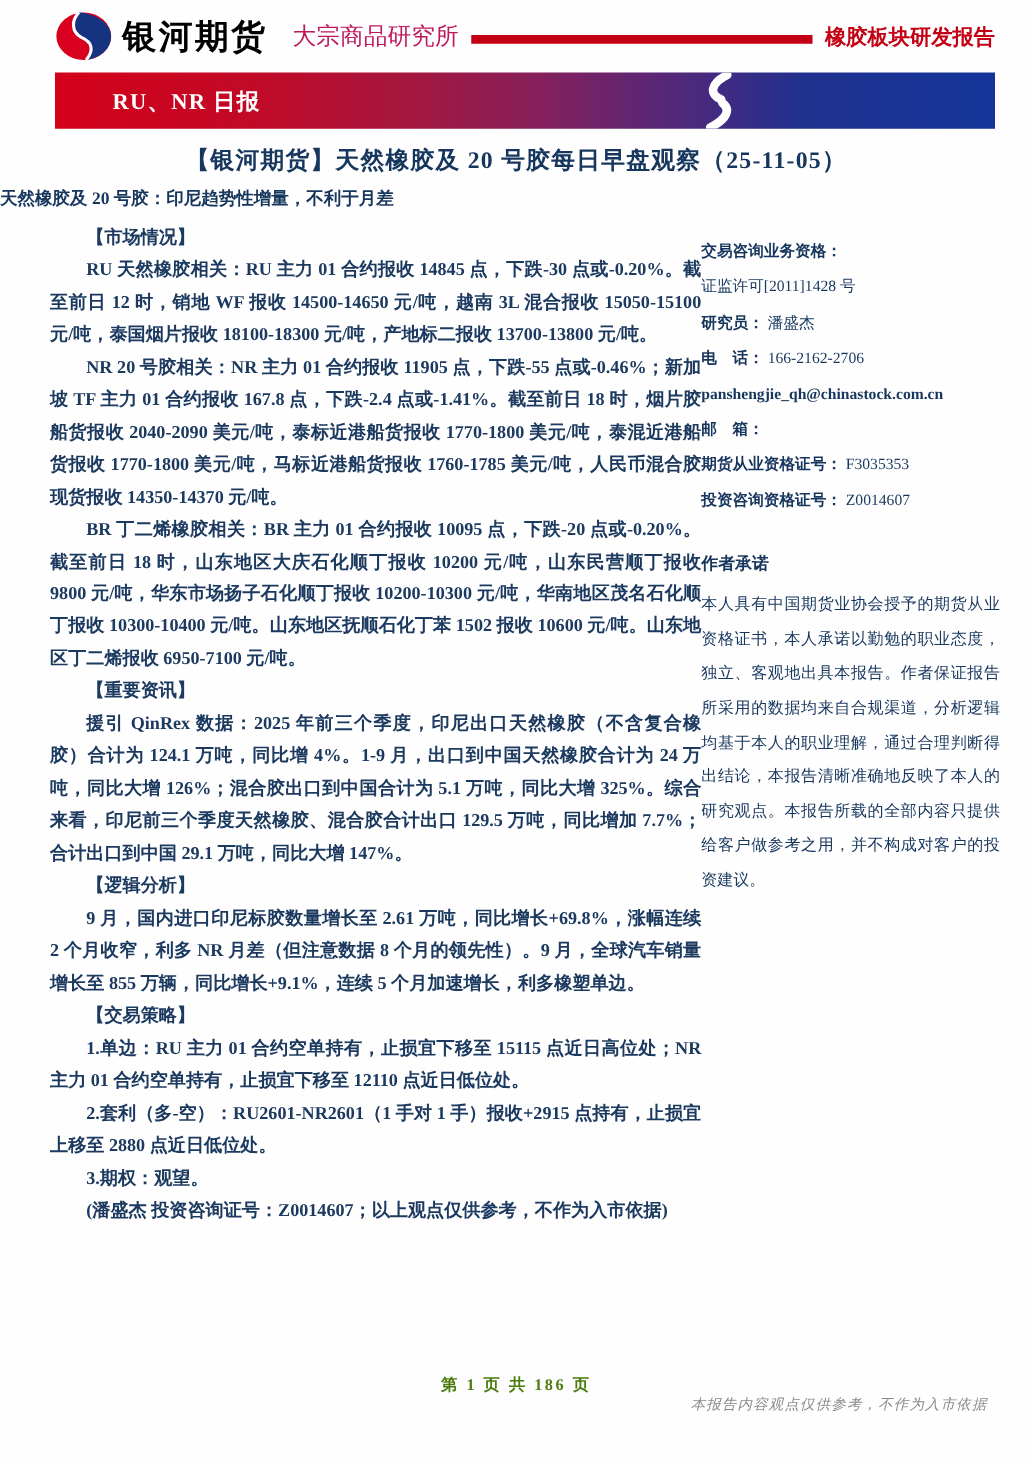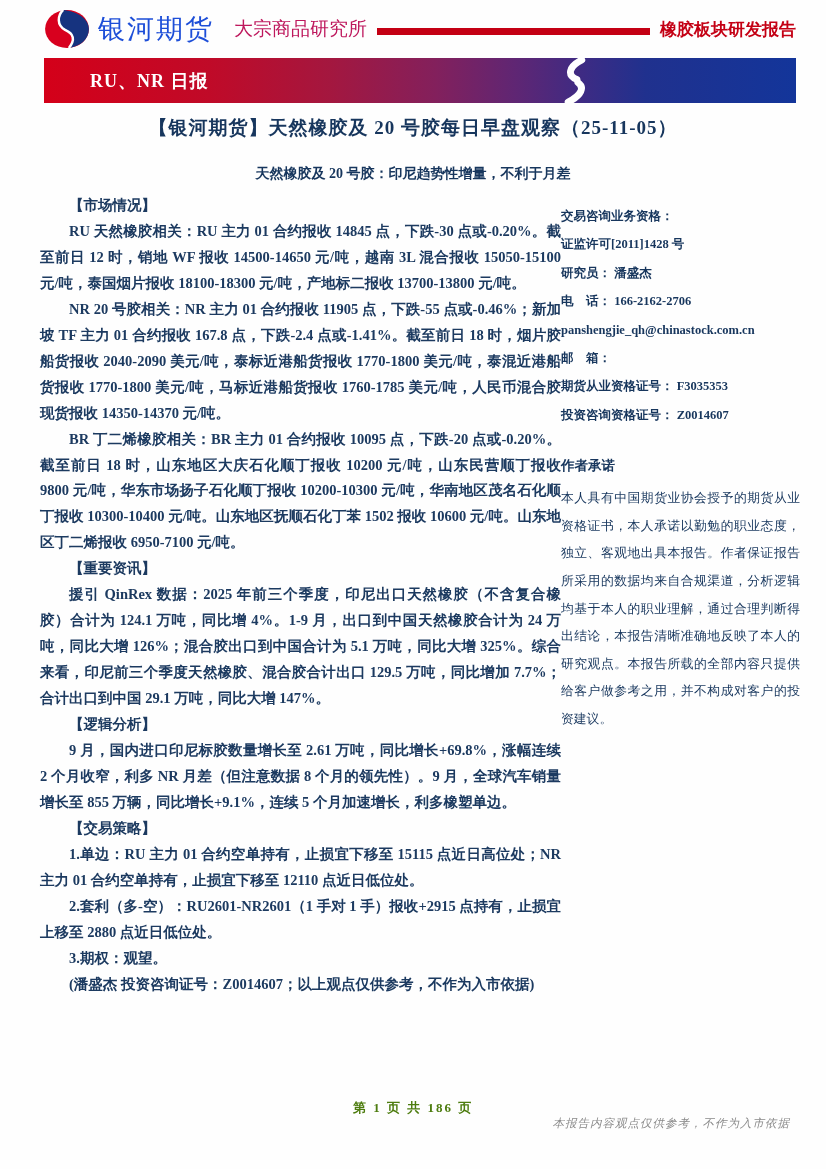--- a/index.html
+++ b/index.html
@@ -15,21 +15,21 @@
   }
   
   .top {
     display: flex; align-items: center;
     padding: 8px 30px 0 44px;
     height: 50px;
   }
   .logo { width: 46px; height: 40px; flex: 0 0 auto; }
   .logo svg { width: 100%; height: 100%; display: block; }
   .company {
-    font-size: 27px; font-weight: normal; color: #1d4ed8;
+    font-size: 27px; font-weight: bold; color: #000000;
     letter-spacing: 2px; margin-left: 8px; white-space: nowrap;
   }
   .institute {
     font-size: 19px; font-weight: normal; color: #be185d;
     margin-left: 20px; white-space: nowrap;
   }
   .redline {
     flex: 1 1 auto; height: 7px; background: #c40014;
     margin: 0 10px; margin-top: 4px;
   }
@@ -56,22 +56,22 @@
   }
   .banner-swoosh svg { height: 100%; width: 100%; display: block; }
   
   .title {
     margin-top: 12px;
     text-align: center;
     font-size: 19px; font-weight: bold; color: #17365d;
     letter-spacing: 1px;
   }
   .subtitle {
-    margin-top: 24px;
-    text-align: center;
+    margin-top: 9px;
+    text-align: left;
     font-size: 14px; font-weight: bold; color: #17365d;
   }
   
   .content {
     display: flex;
     padding: 10px 26px 0 40px;
   }
   .main {
     width: 521px; flex: 0 0 auto;
     font-size: 14.5px; line-height: 1.79;
@@ -83,21 +83,21 @@
   .main .hd { font-weight: bold; }
   
   .sidebar {
     flex: 1 1 auto;
     padding-top: 14px;
     font-size: 12.5px;
     color: #17365d;
   }
   .sb-row { margin-bottom: 9px; line-height: 1.55; }
   .sb-label { font-weight: bold; }
-  .sb-value { font-weight: bold; text-align: right; }
+  .sb-value { font-weight: normal; text-align: right; }
   .sb-email { word-break: break-all; font-weight: 600; }
   .pledge-hd {
     margin-top: 32px;
     font-size: 13.5px; font-weight: bold;
   }
   .pledge-tx {
     margin-top: 10px;
     font-size: 12.8px; line-height: 2.16;
     text-align: justify;
   }

